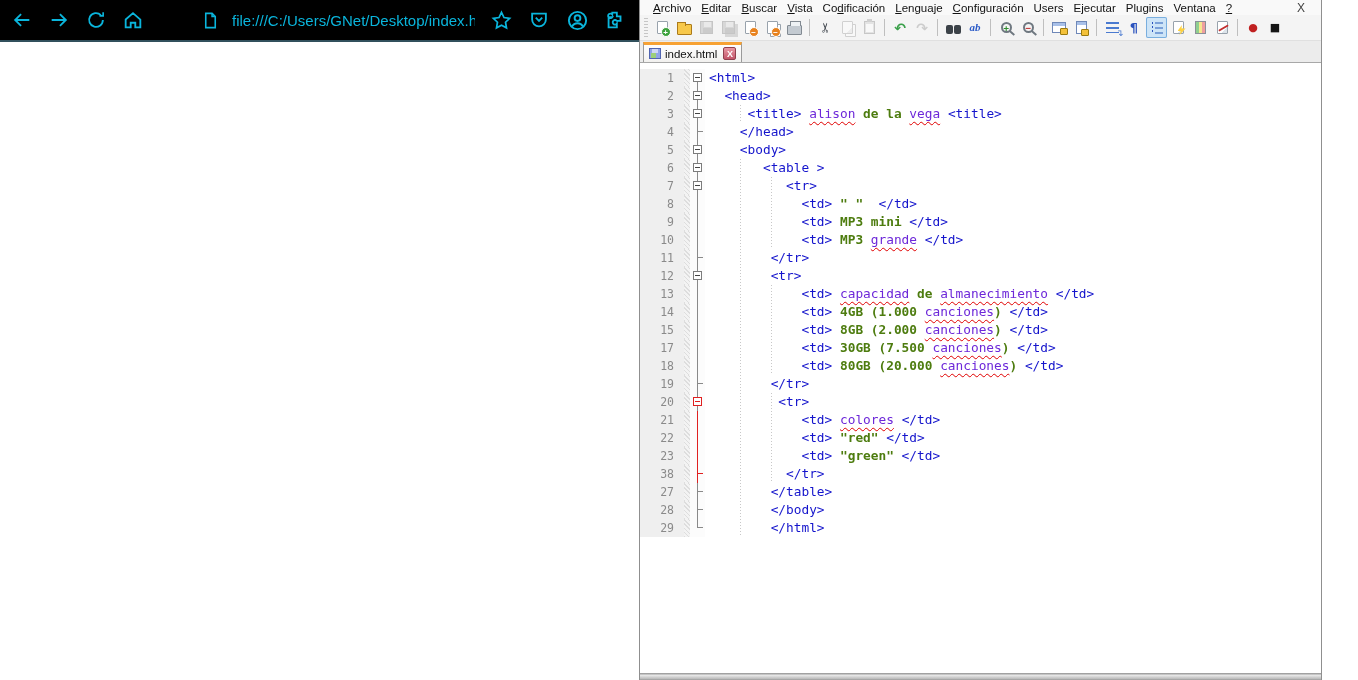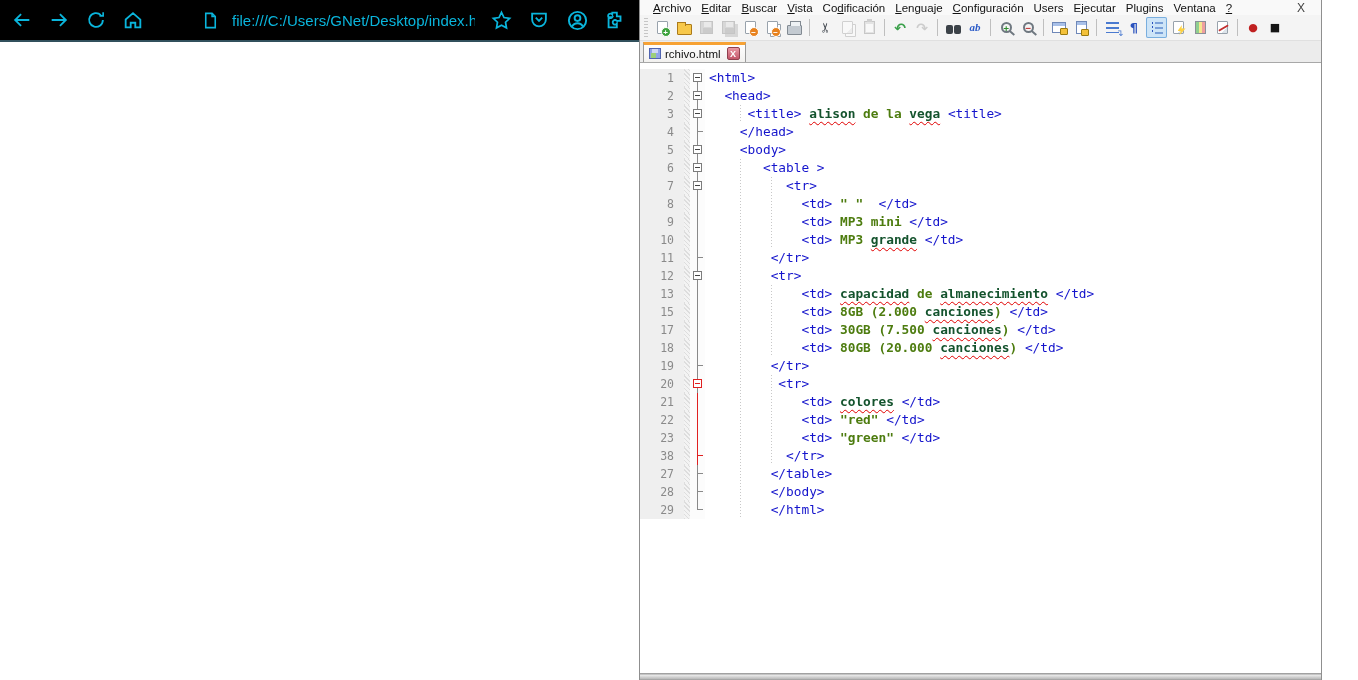--- a/index.html
+++ b/index.html
@@ -133,21 +133,21 @@
   .fbox::after{content:"";position:absolute;left:1px;right:1px;top:3px;height:1px;background:#444;}
   .fbox.red{border-color:#e02020;}
   .fbox.red::after{background:#e02020;}
   .textcell{flex:1 1 auto;position:relative;white-space:pre;padding-left:4px;color:#000;}
   .row.cur .textcell{background:#e8e8ff;}
   .guide{position:absolute;top:0;bottom:0;width:1px;
          background:repeating-linear-gradient(#c8c8c8 0 1px,transparent 1px 3px);}
   .tg{color:#1414cc;}
   .tgm{color:#1414cc;background:#b18ce2;}
   .tx{color:#4d7c0f;font-weight:700;}
-  .ms{color:#14532d;font-weight:700;text-decoration:underline;text-decoration-style:wavy;
+  .ms{color:#6d28d9;font-weight:400;text-decoration:underline;text-decoration-style:wavy;
       text-decoration-color:#e00000;text-decoration-thickness:1px;text-underline-offset:3px;}
   .npp-bottom{position:absolute;left:0;right:0;bottom:0;height:7px;
       background:linear-gradient(#8f8f8f,#e6e6e6 35%,#bdbdbd 80%,#9a9a9a);}
 </style>
 </head>
 <body>
 
 <div class="root">
 
   <div class="browser">
@@ -393,21 +393,21 @@
         </span>
         <span class="tbb">
           <span style="display:flex;align-items:center;justify-content:center;position:relative">
             <span class="i-gl" style="color:#151515;font-size:11px">■</span>
           </span>
         </span>
       </div>
     <div class="tabbar">
       <div class="tab">
         <span class="tab-floppy"></span>
-        <span>rchivo.html</span>
+        <span>index.html</span>
         <span class="tab-x">X</span>
       </div>
     </div>
     <div class="editor" id="editor">
         <div class="row">
           <div class="numcell">1</div>
           <div class="bmcell"></div>
           <div class="foldcell f-box">
             <span class="fbox"></span>
           </div>
@@ -491,20 +491,26 @@
           </div>
           <div class="textcell" style="padding-left: calc(8ch + 4px);"><i class="guide" style="left: calc(4ch + 4px);"></i><span class="tg">&lt;tr&gt;</span></div>
         </div>
         <div class="row">
           <div class="numcell">13</div>
           <div class="bmcell"></div>
           <div class="foldcell f-line"></div>
           <div class="textcell" style="padding-left: calc(12ch + 4px);"><i class="guide" style="left: calc(4ch + 4px);"></i><i class="guide" style="left: calc(8ch + 4px);"></i><span class="tg">&lt;td&gt;</span><span class="tx"> </span><span class="ms">capacidad</span><span class="tx"> de </span><span class="ms">almanecimiento</span><span class="tx"> </span><span class="tg">&lt;/td&gt;</span></div>
         </div>
         <div class="row">
+          <div class="numcell">14</div>
+          <div class="bmcell"></div>
+          <div class="foldcell f-line"></div>
+          <div class="textcell" style="padding-left: calc(12ch + 4px);"><i class="guide" style="left: calc(4ch + 4px);"></i><i class="guide" style="left: calc(8ch + 4px);"></i><span class="tg">&lt;td&gt;</span><span class="tx"> 4GB (1.000 </span><span class="ms">canciones</span><span class="tx">) </span><span class="tg">&lt;/td&gt;</span></div>
+        </div>
+        <div class="row">
           <div class="numcell">15</div>
           <div class="bmcell"></div>
           <div class="foldcell f-line"></div>
           <div class="textcell" style="padding-left: calc(12ch + 4px);"><i class="guide" style="left: calc(4ch + 4px);"></i><i class="guide" style="left: calc(8ch + 4px);"></i><span class="tg">&lt;td&gt;</span><span class="tx"> 8GB (2.000 </span><span class="ms">canciones</span><span class="tx">) </span><span class="tg">&lt;/td&gt;</span></div>
         </div>
         <div class="row">
           <div class="numcell">17</div>
           <div class="bmcell"></div>
           <div class="foldcell f-line"></div>
           <div class="textcell" style="padding-left: calc(12ch + 4px);"><i class="guide" style="left: calc(4ch + 4px);"></i><i class="guide" style="left: calc(8ch + 4px);"></i><span class="tg">&lt;td&gt;</span><span class="tx"> 30GB (7.500 </span><span class="ms">canciones</span><span class="tx">) </span><span class="tg">&lt;/td&gt;</span></div>

